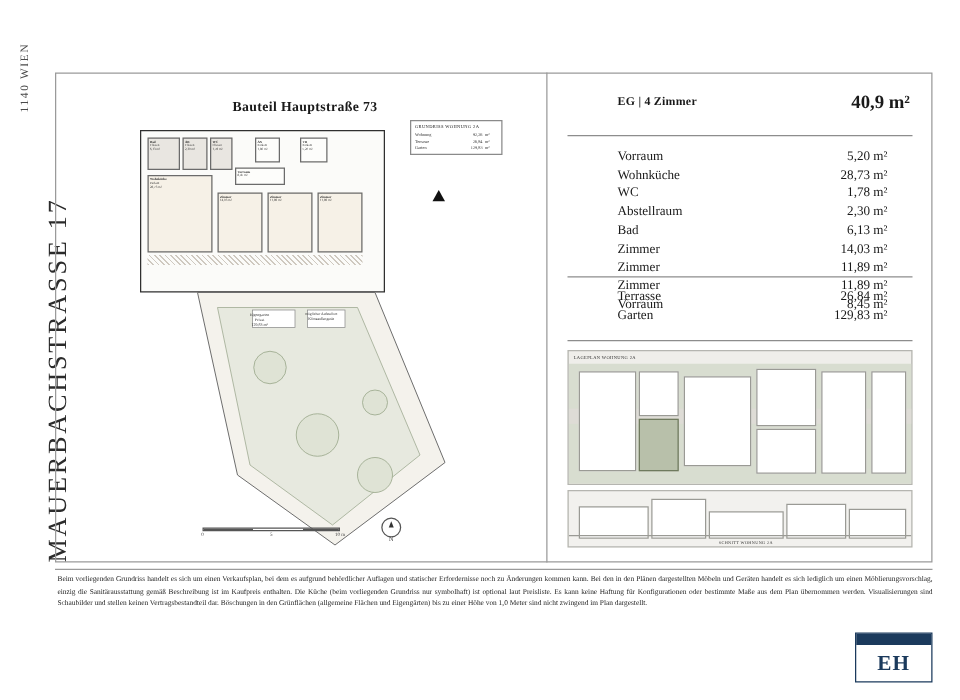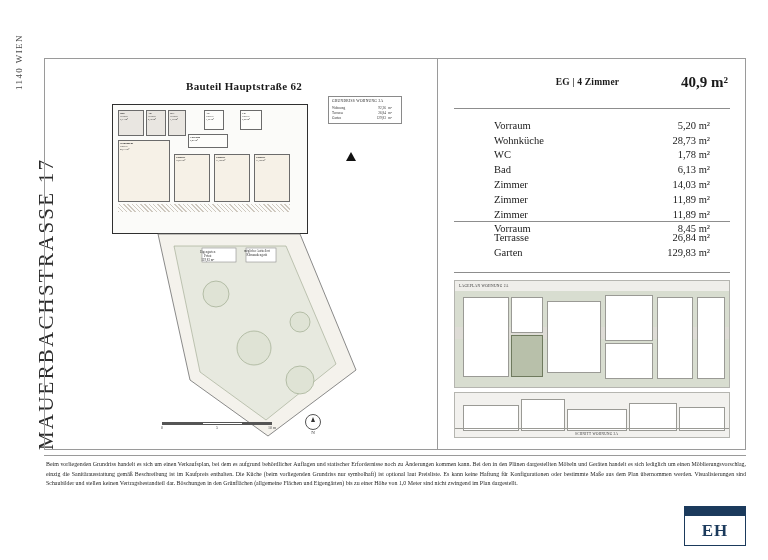--- a/index.html
+++ b/index.html
@@ -236,21 +236,20 @@
   .rp-size {
     font-size: 15px;
     font-weight: bold;
     float: right;
   }
   .rp-sub {
     font-size: 9.5px;
     font-weight: bold;
     margin-top: 3px;
     letter-spacing: 0.2px;
-    text-align: center;
   }
   .rule {
     position: absolute;
     left: 16px;
     right: 16px;
     height: 1px;
     background: #8d8d8d;
   }
   .rule.r1 { top: 50px; }
   .rule.r2 { top: 214px; }
@@ -402,21 +401,21 @@
 <div class="page">
 
   <div class="vtitle">
     <div class="vtitle-inner">MAUERBACHSTRASSE 17</div>
     <div class="vtitle-sub">1140 WIEN</div>
   </div>
 
   <div class="frame"></div>
   <div class="divider-v"></div>
 
-  <div class="plan-title">Bauteil Hauptstraße 62</div>
+  <div class="plan-title">Bauteil Hauptstraße 73</div>
 
   <div class="plan-area">
 
     <div class="fp">
       <div class="outer"></div>
 
       <div class="room tiled" style="left:6px; top:6px; width:26px; height:26px;">
         <span class="rn">Bad</span>
         <span>Fliesen</span><br>
         <span>6,13 m²</span>
@@ -549,20 +548,24 @@
         </tr>
         <tr>
           <td>Wohnküche</td>
           <td class="val">28,73 m²</td>
         </tr>
         <tr>
           <td>WC</td>
           <td class="val">1,78 m²</td>
         </tr>
         <tr>
+          <td>Abstellraum</td>
+          <td class="val">2,30 m²</td>
+        </tr>
+        <tr>
           <td>Bad</td>
           <td class="val">6,13 m²</td>
         </tr>
         <tr>
           <td>Zimmer</td>
           <td class="val">14,03 m²</td>
         </tr>
         <tr>
           <td>Zimmer</td>
           <td class="val">11,89 m²</td>

